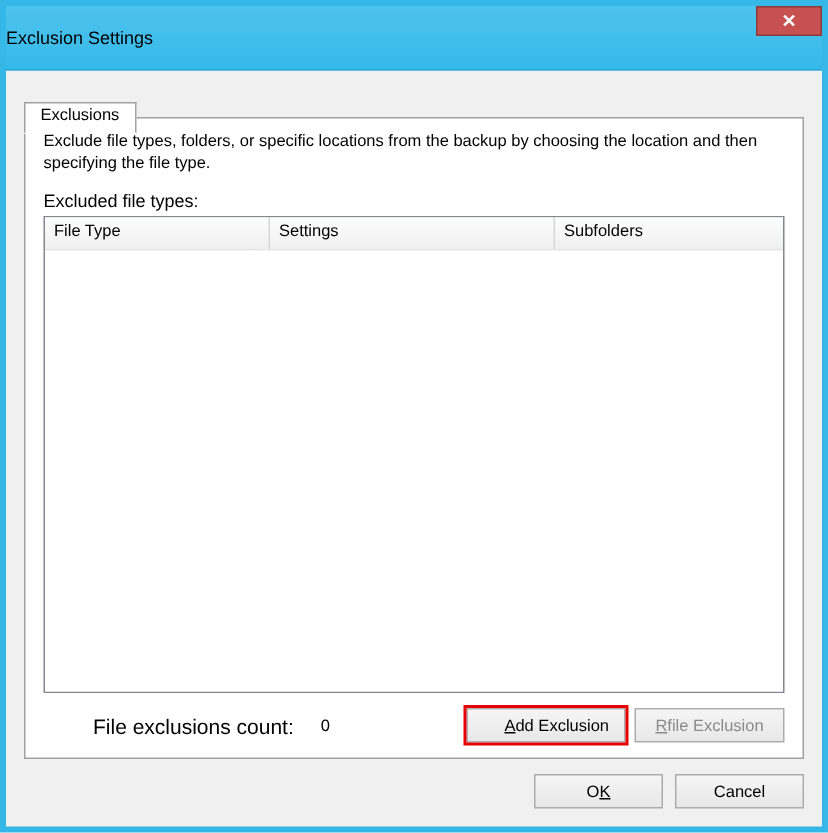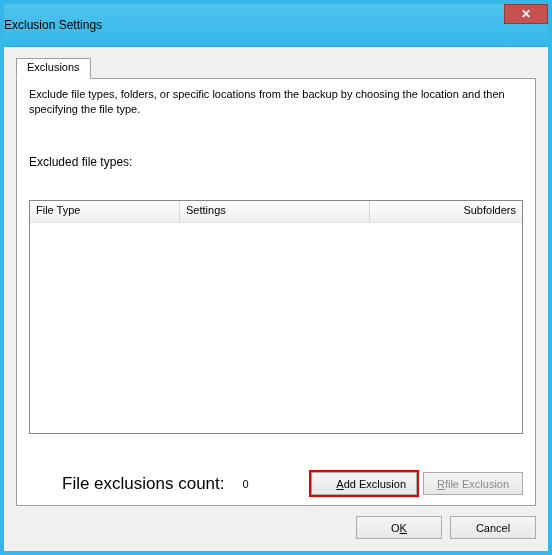--- a/index.html
+++ b/index.html
@@ -61,32 +61,31 @@
       position: relative;
       z-index: 2;
     }
     .tab {
       background: #fff;
       border: 1px solid #a0a0a0;
       border-bottom: 1px solid #fff;
       padding: 2px 10px 0 10px;
       font-size: 11px;
       position: relative;
-      top: 1px;
+      top: 11px;
       cursor: default;
     }
     .tab-content {
       flex: 1;
       background: #fff;
       border: 1px solid #a0a0a0;
       padding: 8px 12px 10px 12px;
       display: flex;
       flex-direction: column;
       min-height: 0;
-      gap: 28px;
     }
     .description {
       font-size: 11px;
       color: #000;
       line-height: 1.35;
       margin-bottom: 10px;
     }
     .table-label {
       font-size: 12px;
       margin-bottom: 3px;
@@ -107,32 +106,32 @@
     }
     .grid-header-cell {
       background: linear-gradient(#fdfdfd, #f0f0f0);
       border-right: 1px solid #d5d5d5;
       padding: 3px 6px;
       font-size: 11px;
       cursor: default;
     }
     .col-filetype { width: 150px; }
     .col-location { width: 190px; }
-    .col-subfolders { flex: 1; border-right: none; text-align: right; }
+    .col-subfolders { flex: 1; border-right: none; }
     .grid-body {
       flex: 1;
       background: #fff;
     }
     .bottom-row {
       margin-top: 10px;
       display: flex;
       align-items: center;
       gap: 6px;
     }
-    .counter-label { font-size: 17px; padding-left: 33px; }
+    .counter-label { font-size: 14px; padding-left: 33px; }
     .counter-value { font-size: 11px; margin-left: 12px; }
     .spacer { flex: 1; }
     .btn {
       height: 23px;
       border: 1px solid #acacac;
       background: linear-gradient(#f5f5f5, #e8e8e8);
       font-size: 11px;
       font-family: inherit;
       padding: 0 10px;
       min-width: 100px;

